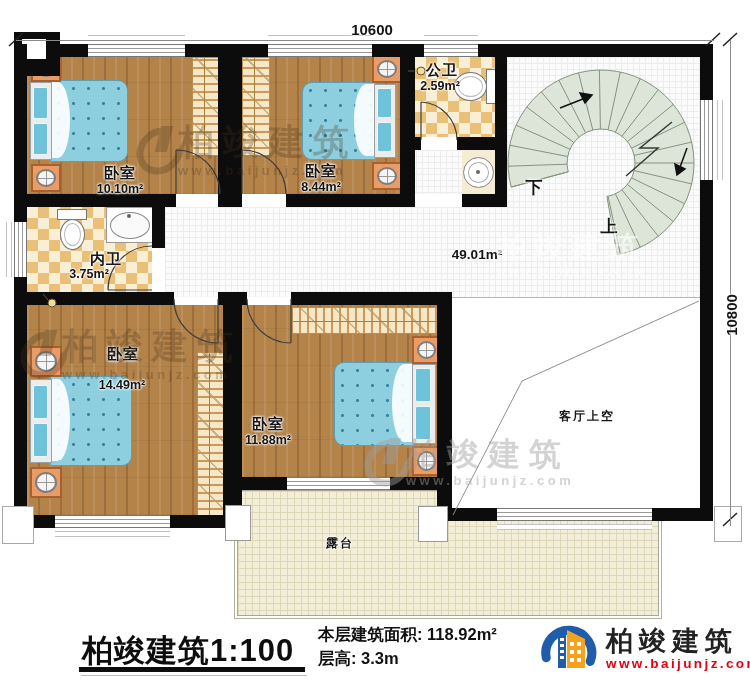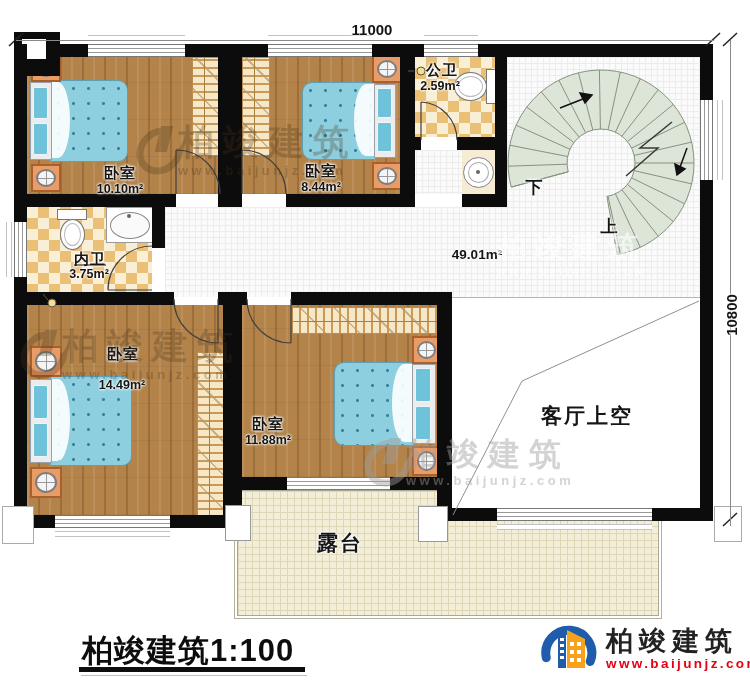--- a/index.html
+++ b/index.html
@@ -52,21 +52,21 @@
       repeating-linear-gradient(45deg, transparent 0 22px, rgba(160,110,40,.45) 22px 24px);}
   .wardh{background-image:
       linear-gradient(0deg, transparent 0 11px, #a8803e 11px 12px, transparent 12px),
       repeating-linear-gradient(90deg, transparent 0 6px, #c79a5c 6px 8px),
       repeating-linear-gradient(45deg, transparent 0 22px, rgba(160,110,40,.45) 22px 24px);}
   
   .rname,.rarea,.dimtxt,.stairtxt{position:absolute;transform:translate(-50%,-50%);white-space:nowrap;
       color:#151515;font-weight:bold;text-shadow:0 0 3px #fff,0 0 3px #fff,0 0 2px #fff;}
   .rname{font-size:15px;letter-spacing:1px;}
   .rarea{font-size:12.5px;letter-spacing:0;}
-  .big{font-size:21px;letter-spacing:2px;font-family:Liberation Serif, serif;}
+  .big{font-size:12px;letter-spacing:2px;font-family:Liberation Serif, serif;}
   .dimtxt{font-size:15px;}
   .stairtxt{font-size:17px;}
   .dimline{background:#8a8a8a;}
   
   .wm{position:absolute;display:flex;align-items:center;gap:8px;pointer-events:none;}
   .wm-cres{width:30px;height:36px;border:7px solid currentColor;border-radius:50%;
            border-top-color:transparent;transform:rotate(45deg);}
   .wm-bar{width:12px;height:26px;background:currentColor;transform:skewX(-14deg);margin-left:-24px;}
   .wm-brand{font-size:36px;font-weight:bold;letter-spacing:9px;line-height:1;}
   .wm-url{font-size:13px;font-weight:bold;letter-spacing:3.5px;margin-top:3px;}
@@ -269,30 +269,30 @@
     <g stroke="#665533" fill="#f2dc9a">
       <line x1="48" y1="300" x2="43" y2="294"></line>
         <circle cx="52" cy="303" r="4"></circle>
       <line x1="414" y1="71" x2="408" y2="71"></line>
         <circle cx="421" cy="71" r="4"></circle>
     </g>
   </svg>
 
   <div class="abs dimline" style="left:16px;top:40px;width:698px;height:1px;"></div>
   <div class="abs dimline" style="left:730px;top:40px;width:1px;height:486px;"></div>
-  <div class="dimtxt" style="left:372px;top:29px;">11000</div>
+  <div class="dimtxt" style="left:372px;top:29px;">10600</div>
   <div class="dimtxt" style="left:731px;top:315px;transform:translate(-50%,-50%) rotate(-90deg);">10800</div>
 
   <div class="rname" style="left:120px;top:173px;">卧室</div>
   <div class="rarea" style="left:120px;top:189px;">10.10m²</div>
   <div class="rname" style="left:321px;top:171px;">卧室</div>
   <div class="rarea" style="left:321px;top:187px;">8.44m²</div>
   <div class="rname" style="left:442px;top:70px;">公卫</div>
   <div class="rarea" style="left:440px;top:86px;text-align:center;">2.59m²</div>
-  <div class="rname" style="left:90px;top:259px;text-decoration:underline;">内卫</div>
+  <div class="rname" style="left:106px;top:259px;">内卫</div>
   <div class="rarea" style="left:89px;top:274px;">3.75m²</div>
   <div class="rarea" style="left:477px;top:254px;font-size:13.5px;">49.01m²</div>
   <div class="rname" style="left:123px;top:354px;">卧室</div>
   <div class="rarea" style="left:122px;top:385px;">14.49m²</div>
   <div class="rname" style="left:268px;top:424px;">卧室</div>
   <div class="rarea" style="left:268px;top:440px;">11.88m²</div>
   <div class="rname big" style="left:587px;top:416px;">客厅上空</div>
   <div class="rname big" style="left:340px;top:543px;">露台</div>
   <div class="stairtxt" style="left:534px;top:187px;">下</div>
   <div class="stairtxt" style="left:609px;top:226px;">上</div>
@@ -332,20 +332,24 @@
         <div class="wm-brand" style="font-size:32px;">柏竣建筑</div>
         <div class="wm-url">www.baijunjz.com</div>
       </span>
   </div>
 
   <div class="abs" style="left:82px;top:630px;">
     <span class="tb-title">柏竣建筑</span><span class="tb-title">1:100</span>
   </div>
   <div class="abs tb-underline" style="left:79px;top:667px;width:226px;"></div>
   <div class="abs tb-underline2" style="left:81px;top:675px;width:226px;"></div>
+  <div class="abs tb-stats" style="left:318px;top:623px;">
+    <div><span>本层建筑面积:</span> <span>118.92m²</span></div>
+    <div><span>层高:</span> <span>3.3m</span></div>
+  </div>
   <div class="abs" style="left:538px;top:618px;display:flex;align-items:center;gap:8px;">
     <svg width="60" height="62" viewBox="0 0 60 62">
       <path d="M12 46 A23 23 0 1 1 55 36" fill="none" stroke="#1f5ca9" stroke-width="9" stroke-linecap="round" transform="rotate(18 30 31)"></path>
       <polygon points="20,16 28,11 28,50 20,50" fill="#1f5ca9"></polygon>
       <polygon points="29,12 47,21 47,50 29,50" fill="#f6a21d"></polygon>
       <g fill="#fff">
         <rect x="22" y="20" width="4" height="3"></rect>
           <rect x="22" y="26" width="4" height="3"></rect>
         <rect x="22" y="32" width="4" height="3"></rect>
           <rect x="22" y="38" width="4" height="3"></rect>

